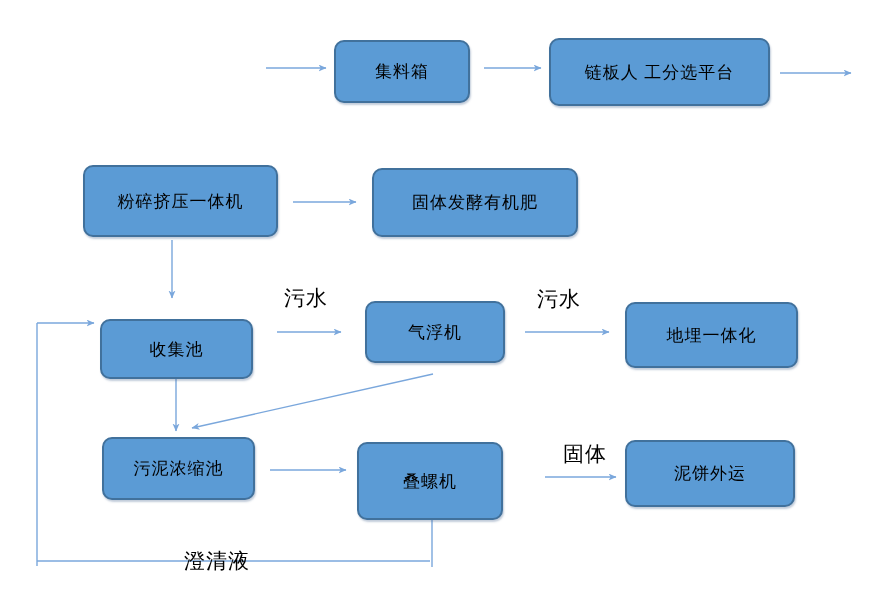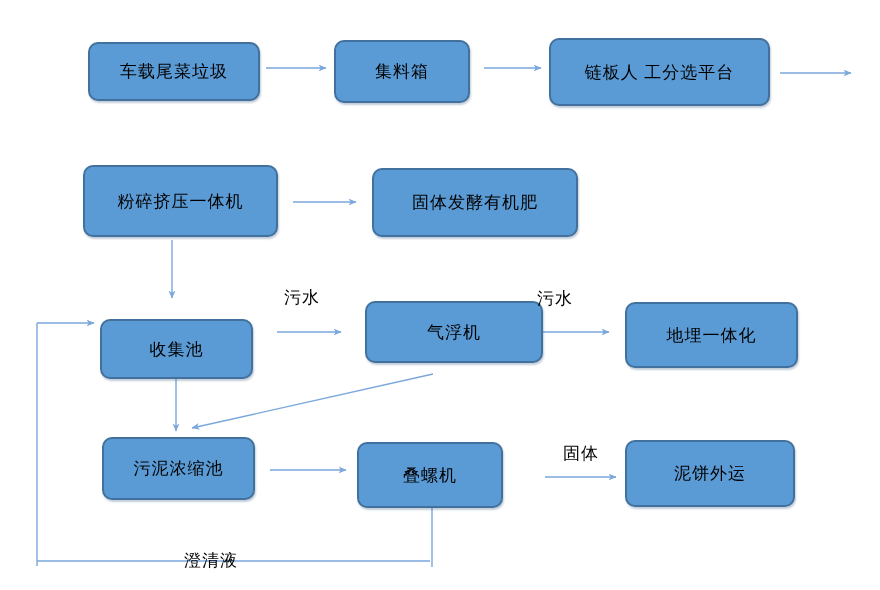--- a/index.html
+++ b/index.html
@@ -34,21 +34,21 @@
     justify-content: center;
     text-align: center;
     font-size: 17px;
     color: var(--text, #000000);
     box-shadow: 1px 2px 2px rgba(80, 110, 150, 0.35);
     white-space: pre;
     letter-spacing: 1px;
   }
   .edge-label {
     position: absolute;
-    font-size: 17px;
+    font-size: 21px;
     color: var(--text, #000000);
     white-space: pre;
     letter-spacing: 1px;
     line-height: 22px;
   }
 </style>
 </head>
 <body>
 
 <div class="canvas">
@@ -69,30 +69,29 @@
       <line x1="525" y1="332" x2="609" y2="332" stroke="#7aa7dc" stroke-width="1.4" marker-end="url(#arrowhead)"></line>
       <line x1="176" y1="365" x2="176" y2="431" stroke="#7aa7dc" stroke-width="1.4" marker-end="url(#arrowhead)"></line>
       <line x1="433" y1="374" x2="192" y2="428" stroke="#7aa7dc" stroke-width="1.4" marker-end="url(#arrowhead)"></line>
       <line x1="270" y1="470" x2="346" y2="470" stroke="#7aa7dc" stroke-width="1.4" marker-end="url(#arrowhead)"></line>
       <line x1="545" y1="477" x2="616" y2="477" stroke="#7aa7dc" stroke-width="1.4" marker-end="url(#arrowhead)"></line>
       <line x1="432" y1="508" x2="432" y2="567" stroke="#7aa7dc" stroke-width="1.4"></line>
       <line x1="430" y1="561" x2="37" y2="561" stroke="#7aa7dc" stroke-width="1.4"></line>
       <line x1="37" y1="566" x2="37" y2="323" stroke="#7aa7dc" stroke-width="1.4"></line>
     </svg>
 
-  <div class="node" style="left: 88px; top: 42px; width: 172px; height: 59px;">车载尾菜垃圾</div>
   <div class="node" style="left: 334px; top: 40px; width: 136px; height: 63px;">集料箱</div>
   <div class="node" style="left: 549px; top: 38px; width: 221px; height: 68px;">链板人 工分选平台</div>
   <div class="node" style="left: 372px; top: 168px; width: 206px; height: 69px;">固体发酵有机肥</div>
   <div class="node" style="left: 83px; top: 165px; width: 195px; height: 72px;">粉碎挤压一体机</div>
   <div class="node" style="left: 100px; top: 303px; width: 153px; height: 60px; margin-top: 16px;">收集池</div>
-  <div class="node" style="left: 365px; top: 301px; width: 178px; height: 62px;">气浮机</div>
+  <div class="node" style="left: 365px; top: 301px; width: 140px; height: 62px;">气浮机</div>
   <div class="node" style="left: 625px; top: 302px; width: 173px; height: 66px;">地埋一体化</div>
   <div class="node" style="left: 102px; top: 437px; width: 153px; height: 63px;">污泥浓缩池</div>
-  <div class="node" style="left: 357px; top: 442px; width: 146px; height: 66px;">叠螺机</div>
+  <div class="node" style="left: 357px; top: 442px; width: 146px; height: 78px;">叠螺机</div>
   <div class="node" style="left: 625px; top: 440px; width: 170px; height: 67px; text-align: center;">泥饼外运</div>
 
   <div class="edge-label" style="left: 284px; top: 287px;">污水</div>
   <div class="edge-label" style="left: 537px; top: 288px;">污水</div>
   <div class="edge-label" style="left: 563px; top: 443px;">固体</div>
   <div class="edge-label" style="left: 184px; top: 538px; margin-top: 12px;">澄清液</div>
 
 </div>
 
 </body></html>

